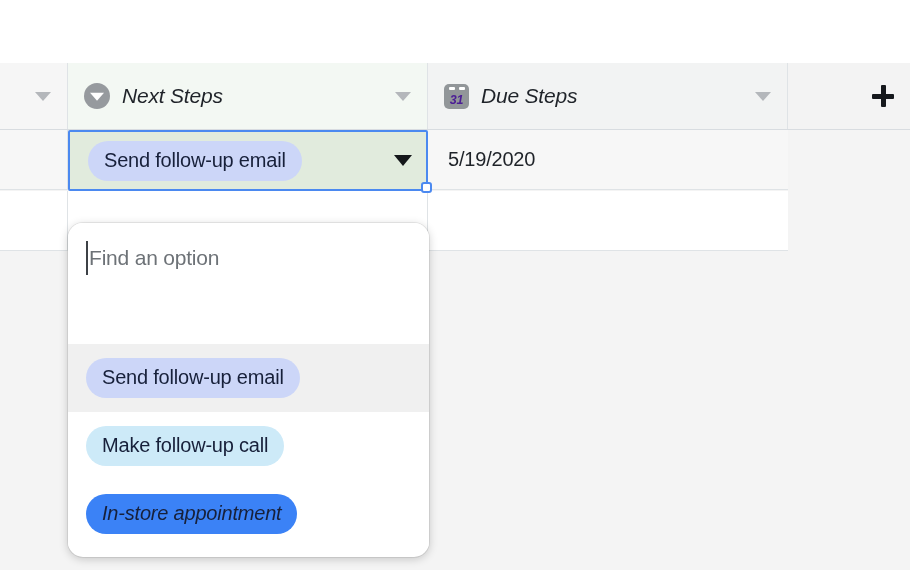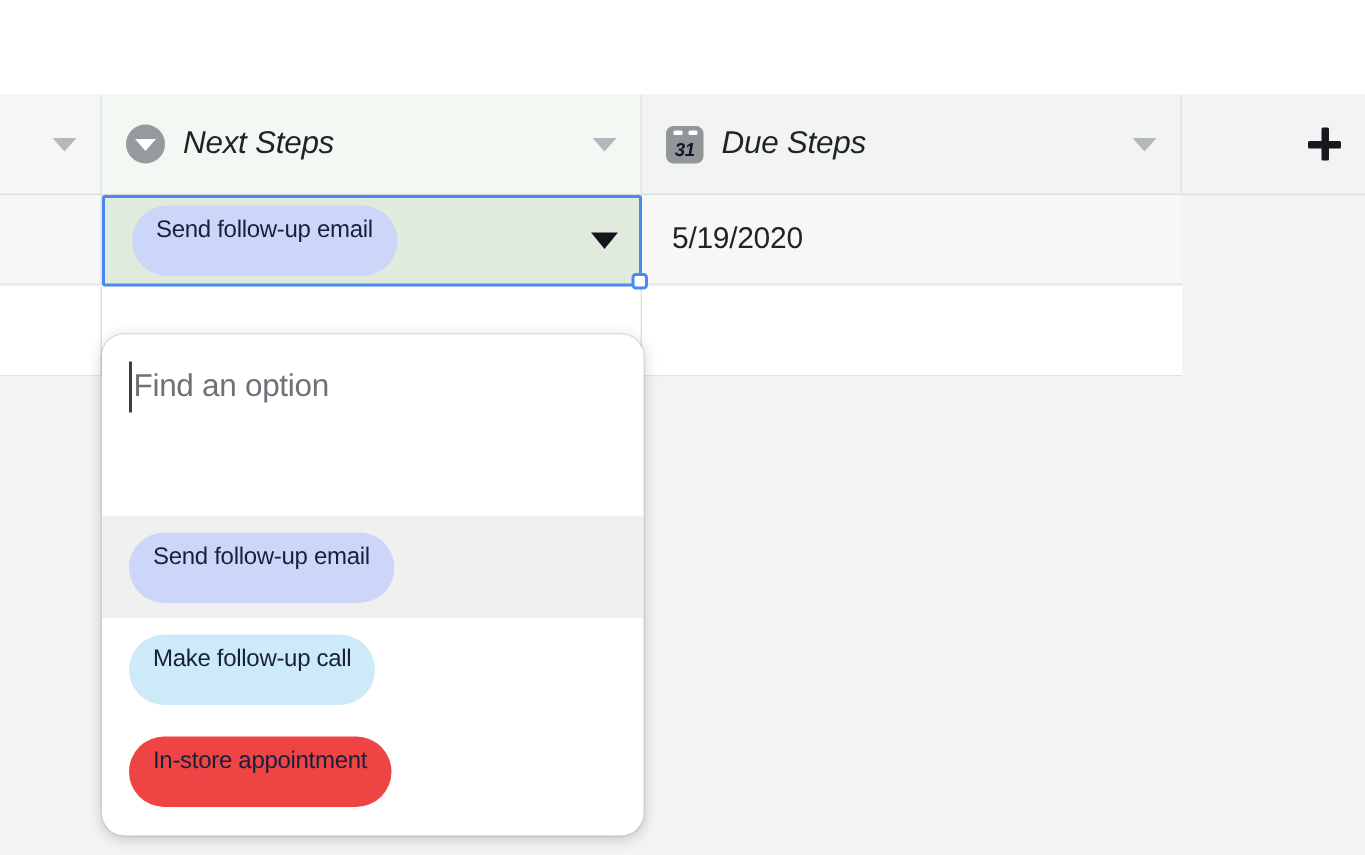--- a/index.html
+++ b/index.html
@@ -104,21 +104,21 @@
     background: #929699;
     position: relative;
     display: flex;
     align-items: flex-end;
     justify-content: center;
     padding-bottom: 2px;
   }
   .icon-calendar .cal-num {
     font-size: 12.5px;
     font-weight: bold;
-    color: #0f172a;
+    color: #4c1d95;
     line-height: 1;
     letter-spacing: -0.3px;
   }
   .icon-calendar .cal-tab {
     position: absolute;
     top: 3.5px;
     width: 6px; height: 2.5px;
     background: #ffffff;
     border-radius: 1px;
   }
@@ -195,24 +195,24 @@
     color: #1f2329;
     margin-left: 20px;
     letter-spacing: -0.2px;
   }
 
   
   .pill {
     display: inline-flex;
     align-items: center;
     border-radius: 999px;
-    font-size: 16px;
+    font-size: 20px;
     line-height: 1;
     color: #17203a;
-    padding: 9px 16px 22px 16px;
+    padding: 9px 16px 11px 16px;
     white-space: nowrap;
     letter-spacing: -0.2px;
   }
 
   .cell-pill-wrap {
     display: flex;
     align-items: center;
     width: 100%;
     padding-left: 18px;
     padding-right: 14px;
@@ -381,19 +381,19 @@
 
       <div class="dd-option highlighted">
         <span class="pill" style="background: rgb(204, 214, 248);">Send follow-up email</span>
       </div>
 
       <div class="dd-option">
         <span class="pill" style="background: rgb(205, 234, 248);">Make follow-up call</span>
       </div>
 
       <div class="dd-option">
-        <span class="pill" style="background: #ef4444;">In-store appointment</span>
+        <span class="pill" style="background: #3b82f6; font-style: italic;">In-store appointment</span>
       </div>
 
     </div>
   </div>
 
 </div>
 
 </body></html>

